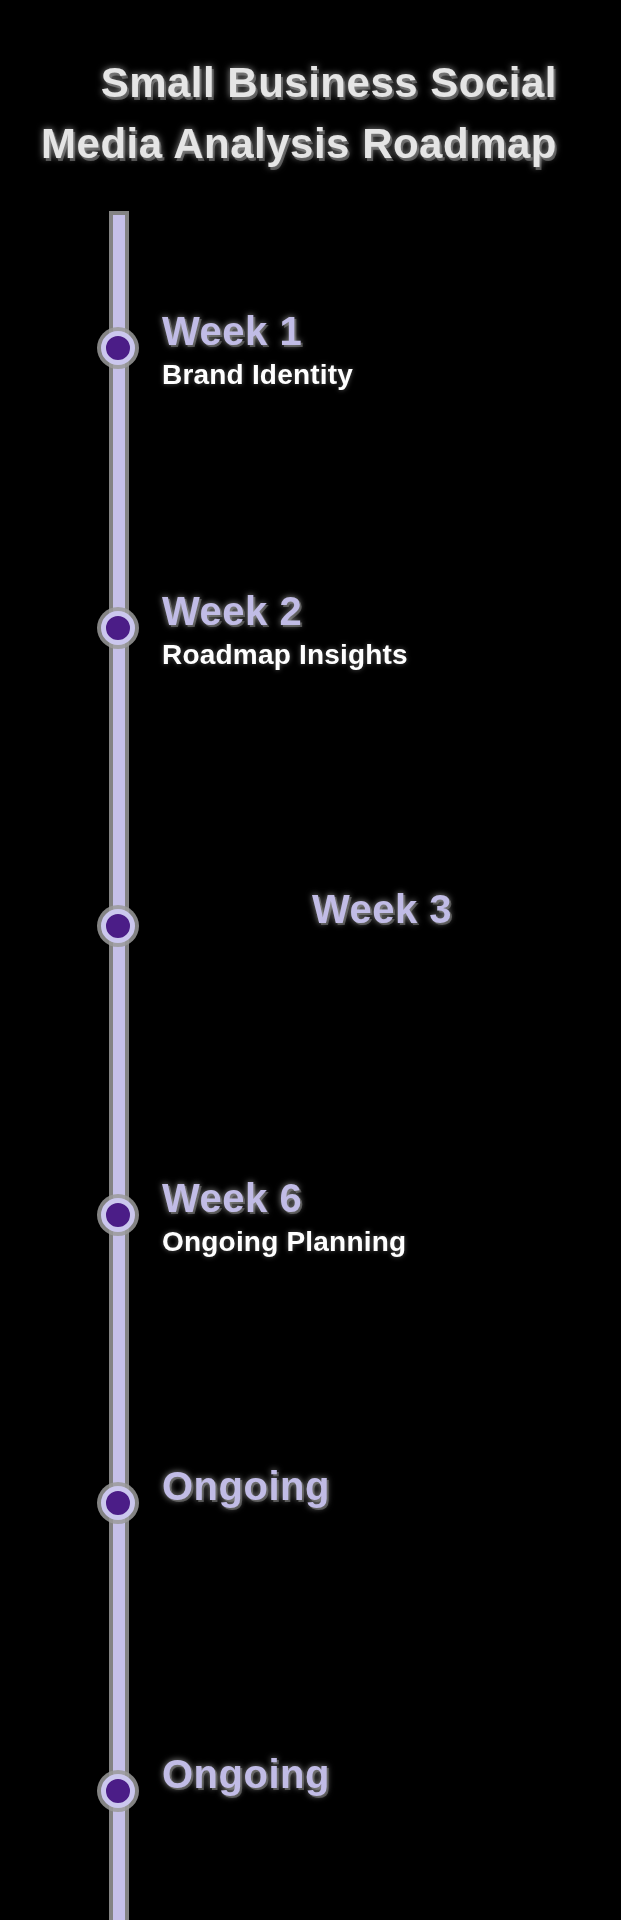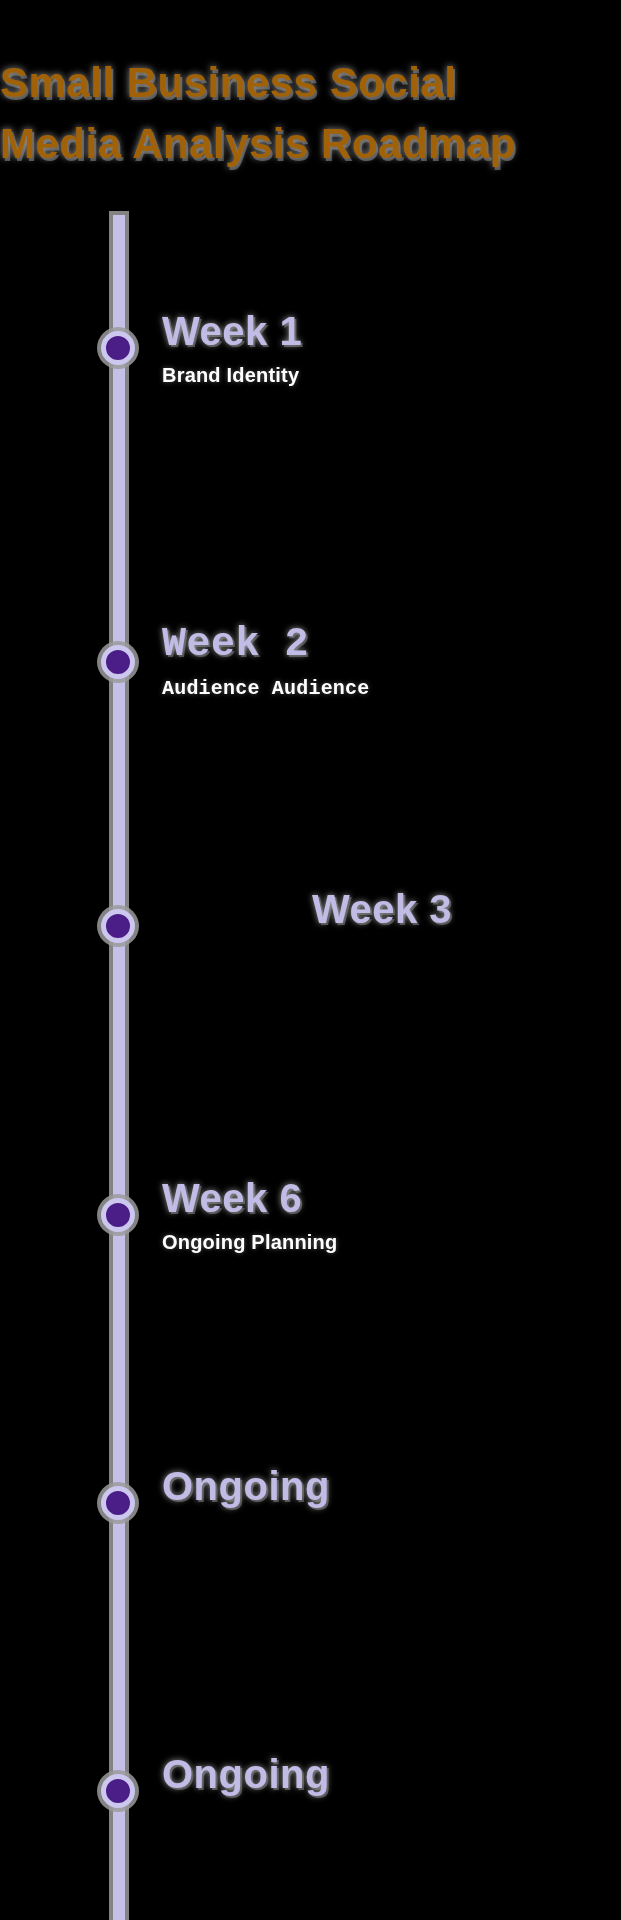--- a/index.html
+++ b/index.html
@@ -15,22 +15,22 @@
     overflow: hidden;
     font-family: "Liberation Sans", sans-serif;
   }
 
   
   .title-block {
     position: absolute;
     top: 52px;
     left: 0;
     width: 557px;
-    text-align: left;
-    color: #a16207;
+    text-align: right;
+    color: #e5e5e5;
     font-weight: 700;
     font-size: 42px;
     line-height: 61px;
     letter-spacing: 0.5px;
     text-shadow: 0 0 7px rgba(158,158,158,0.95), 2px 3px 0 rgba(140,140,140,0.55);
   }
 
   
   .timeline-line {
     position: absolute;
@@ -43,21 +43,21 @@
   }
 
   
   .entry {
     position: absolute;
     left: 0;
     width: 531px;
     height: 90px;
   }
   .entry-1 { top: 308px; }
-  .entry-2 { top: 622px; font-family: Liberation Mono, monospace; }
+  .entry-2 { top: 588px; }
   .entry-3 { top: 886px; text-align: center; }
   .entry-4 { top: 1175px; }
   .entry-5 { top: 1463px; }
   .entry-6 { top: 1751px; }
 
   .dot {
     position: absolute;
     left: 101px;
     top: 23px;
     width: 24px;
@@ -78,21 +78,21 @@
   .entry-heading {
     font-size: 40px;
     line-height: 46px;
     font-weight: 700;
     color: #c1bce6;
     letter-spacing: 0.5px;
     text-shadow: 0 0 6px rgba(158,158,158,0.95), 2px 2px 0 rgba(140,140,140,0.5);
   }
   .entry-subtitle {
     margin-top: 4px;
-    font-size: 20px;
+    font-size: 28px;
     line-height: 34px;
     font-weight: 600;
     color: #ffffff;
     letter-spacing: 0.2px;
     text-shadow: 0 0 5px rgba(150,150,150,0.6);
   }
 </style>
 </head>
 <body>
 
@@ -110,21 +110,21 @@
     <div class="entry-text">
       <div class="entry-heading">Week 1</div>
       <div class="entry-subtitle">Brand Identity</div>
     </div>
   </div>
 
   <div class="entry entry-2">
     <div class="dot"></div>
     <div class="entry-text">
       <div class="entry-heading">Week 2</div>
-      <div class="entry-subtitle">Audience Audience</div>
+      <div class="entry-subtitle">Roadmap Insights</div>
     </div>
   </div>
 
   <div class="entry entry-3">
     <div class="dot"></div>
     <div class="entry-text">
       <div class="entry-heading">Week 3</div>
     </div>
   </div>
 

